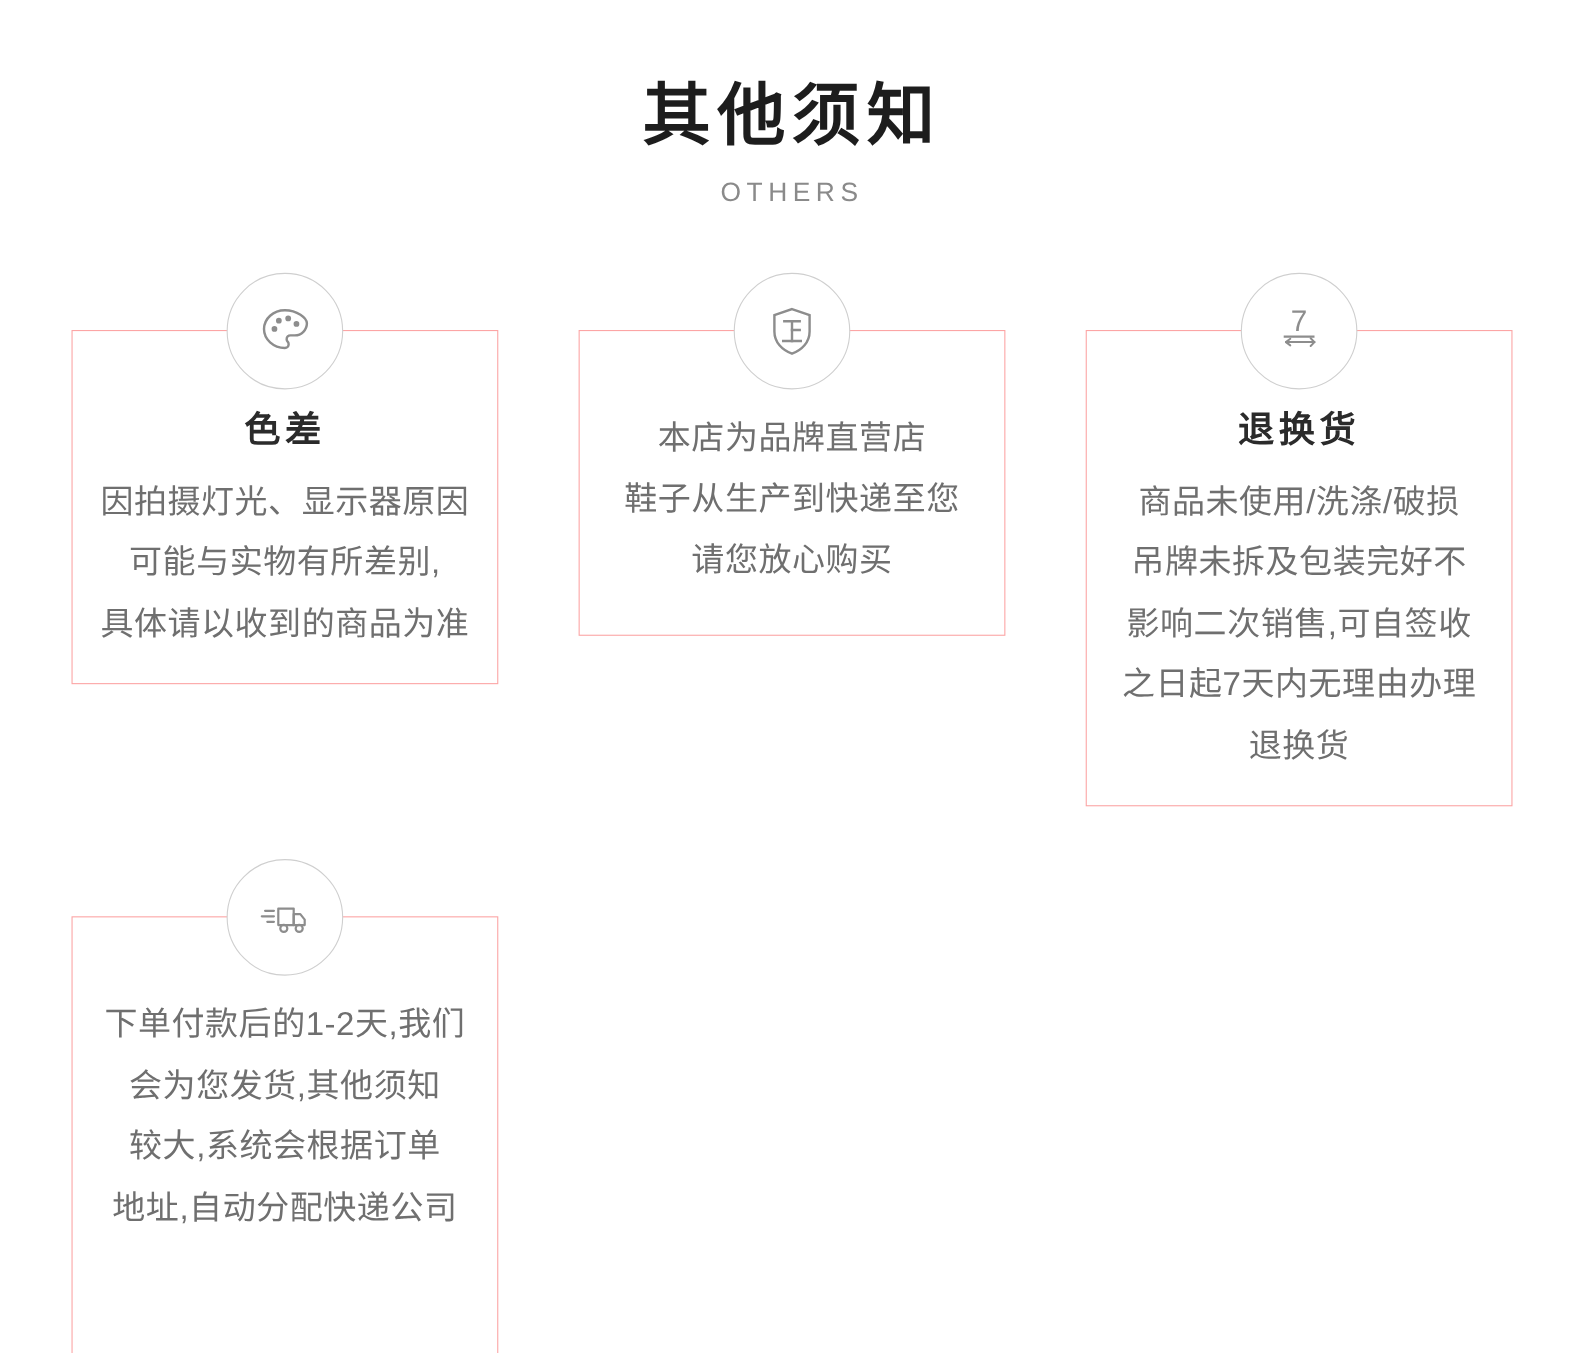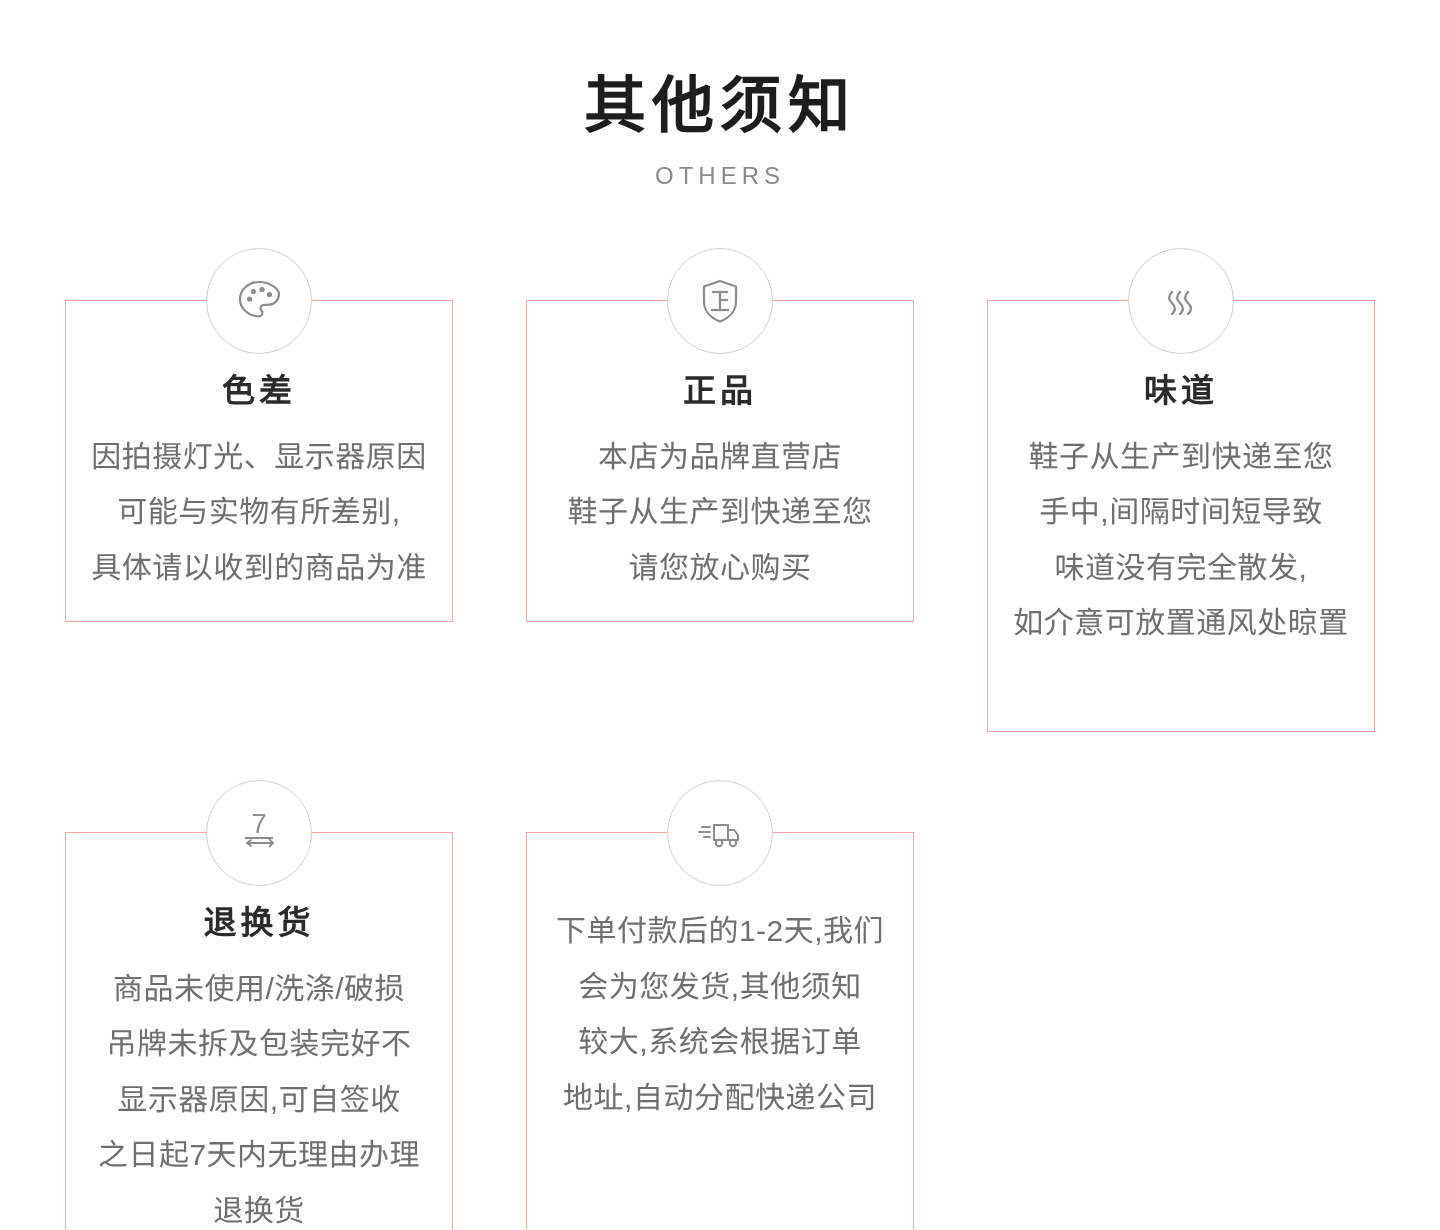--- a/index.html
+++ b/index.html
@@ -148,66 +148,47 @@
           <svg width="56" height="56" viewBox="0 0 56 56" fill="none">
             <path d="M28 8l16 5.5v14.8C44 38.2 37 45.2 28 48.5 19 45.2 12 38.2 12 28.3V13.5L28 8z" stroke="#8d8d8d" stroke-width="2.2" fill="none"></path>
             <g stroke="#8d8d8d" stroke-width="2.2" stroke-linecap="square">
               <line x1="21" y1="19" x2="35" y2="19"></line>
               <line x1="28" y1="19" x2="28" y2="37"></line>
               <line x1="28" y1="27" x2="35" y2="27"></line>
               <line x1="20" y1="37" x2="36" y2="37"></line>
             </g>
           </svg>
         </div>
-        <div class="card-title">正品</div>
         <div class="card-text">本店为品牌直营店
 鞋子从生产到快递至您
 请您放心购买</div>
       </div>
     </div>
 
-    <div class="cell row2">
-      <div class="card">
-        <div class="icon-badge">
-          <svg width="56" height="56" viewBox="0 0 56 56" fill="none">
-            <g stroke="#8d8d8d" stroke-width="2.4" fill="none" stroke-linecap="round">
-              <path d="M19 41c4-4 4-7 0-11s-4-7 0-11"></path>
-              <path d="M27 41c4-4 4-7 0-11s-4-7 0-11"></path>
-              <path d="M35 41c4-4 4-7 0-11s-4-7 0-11"></path>
-            </g>
-          </svg>
-        </div>
-        <div class="card-title">味道</div>
-        <div class="card-text">鞋子从生产到快递至您
-手中,间隔时间短导致
-味道没有完全散发,
-如介意可放置通风处晾置</div>
-      </div>
-    </div>
 
     <div class="cell row2">
       <div class="card">
         <div class="icon-badge">
           <svg width="56" height="56" viewBox="0 0 56 56" fill="none">
             <text x="28" y="28" text-anchor="middle" font-family="Liberation Sans, sans-serif" font-size="27" fill="#8d8d8d">7</text>
             <line x1="14" y1="33" x2="42" y2="33" stroke="#8d8d8d" stroke-width="2"></line>
             <g stroke="#8d8d8d" stroke-width="1.8" fill="none" stroke-linecap="round" stroke-linejoin="round">
               <path d="M16 38h26"></path>
               <path d="M20 35l-4 3 4 3"></path>
               <path d="M38 41l4-3-4-3" stroke="none"></path>
             </g>
             <g stroke="#8d8d8d" stroke-width="1.8" fill="none" stroke-linecap="round" stroke-linejoin="round">
               <path d="M38.5 41.5L42 38l-3.5-3.5"></path>
             </g>
           </svg>
         </div>
         <div class="card-title">退换货</div>
         <div class="card-text">商品未使用/洗涤/破损
 吊牌未拆及包装完好不
-显示器原因,可自签收
+影响二次销售,可自签收
 之日起7天内无理由办理
 退换货</div>
       </div>
     </div>
 
     <div class="cell row2">
       <div class="card">
         <div class="icon-badge">
           <svg width="60" height="56" viewBox="0 0 60 56" fill="none">
             <g stroke="#8d8d8d" stroke-width="2" fill="none" stroke-linecap="round" stroke-linejoin="round">

